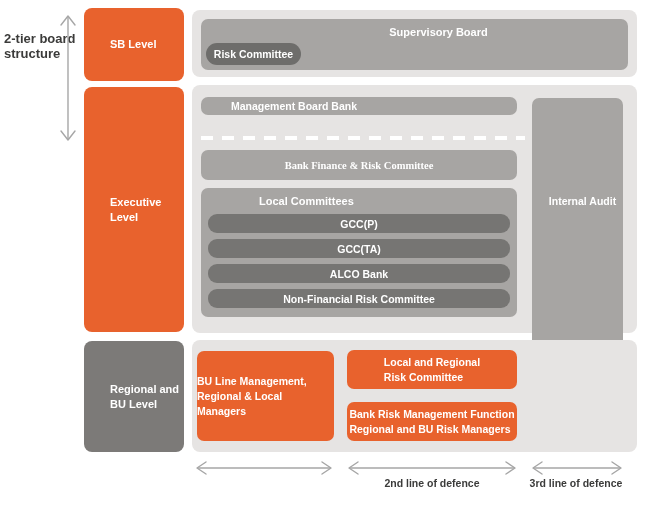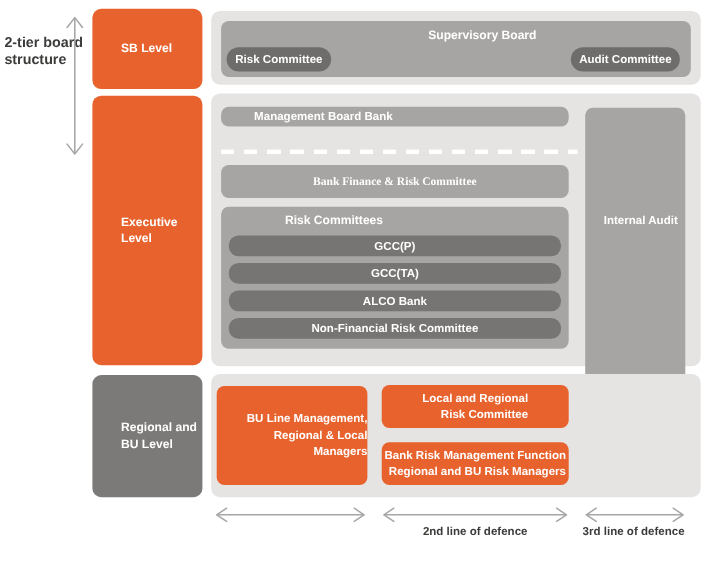--- a/index.html
+++ b/index.html
@@ -89,21 +89,21 @@
     left: 532px; top: 98px; width: 91px; height: 344px;
     text-align: center; padding-top: 97px;
     font-size: 10.5px; font-weight: bold; padding-left: 10px;
   }
 
   
   .obox {
     background: #E8622D; border-radius: 7px; color: #ffffff;
     font-size: 10.5px; font-weight: bold; line-height: 15px;
     display: flex; align-items: center; justify-content: center;
-    text-align: right;
+    text-align: left;
   }
   .obox-buline { left: 197px; top: 351px; width: 137px; height: 90px; }
   .obox-lrrc   { left: 347px; top: 350px; width: 170px; height: 39px; }
   .obox-brmf   { left: 347px; top: 402px; width: 170px; height: 39px; }
 
   
   .h-arrow { top: 461px; }
   .ha-1 { left: 195px; }
   .ha-2 { left: 347px; }
   .ha-3 { left: 531px; }
@@ -140,35 +140,34 @@
   </div>
   <div class="abs level lvl-reg">
     <span class="pre">Regional and
 BU Level</span>
   </div>
 
   <div class="abs container cont-sb"></div>
   <div class="abs panel sup-board">
     <div class="abs panel-title sup-title">Supervisory Board</div>
     <div class="abs pill pill-risk">Risk Committee</div>
-    <div class="abs pill pill-audit">Audit Committee</div>
   </div>
 
   <div class="abs container cont-exec"></div>
 
   <div class="abs panel mbb">
     <span>Management Board Bank</span>
   </div>
 
   <div class="abs dashed-line"></div>
 
   <div class="abs panel bank-finance">Bank Finance &amp; Risk Committee</div>
 
   <div class="abs panel risk-committees">
-    <div class="abs panel-title rc-label">Risk Committees</div>
+    <div class="abs panel-title rc-label">Local Committees</div>
     <div class="abs rc-rows">
       <div class="rc-row">GCC(P)</div>
       <div class="rc-row">GCC(TA)</div>
       <div class="rc-row">ALCO Bank</div>
       <div class="rc-row">Non-Financial Risk Committee</div>
     </div>
   </div>
 
   <div class="abs panel internal-audit">Internal Audit</div>
 

